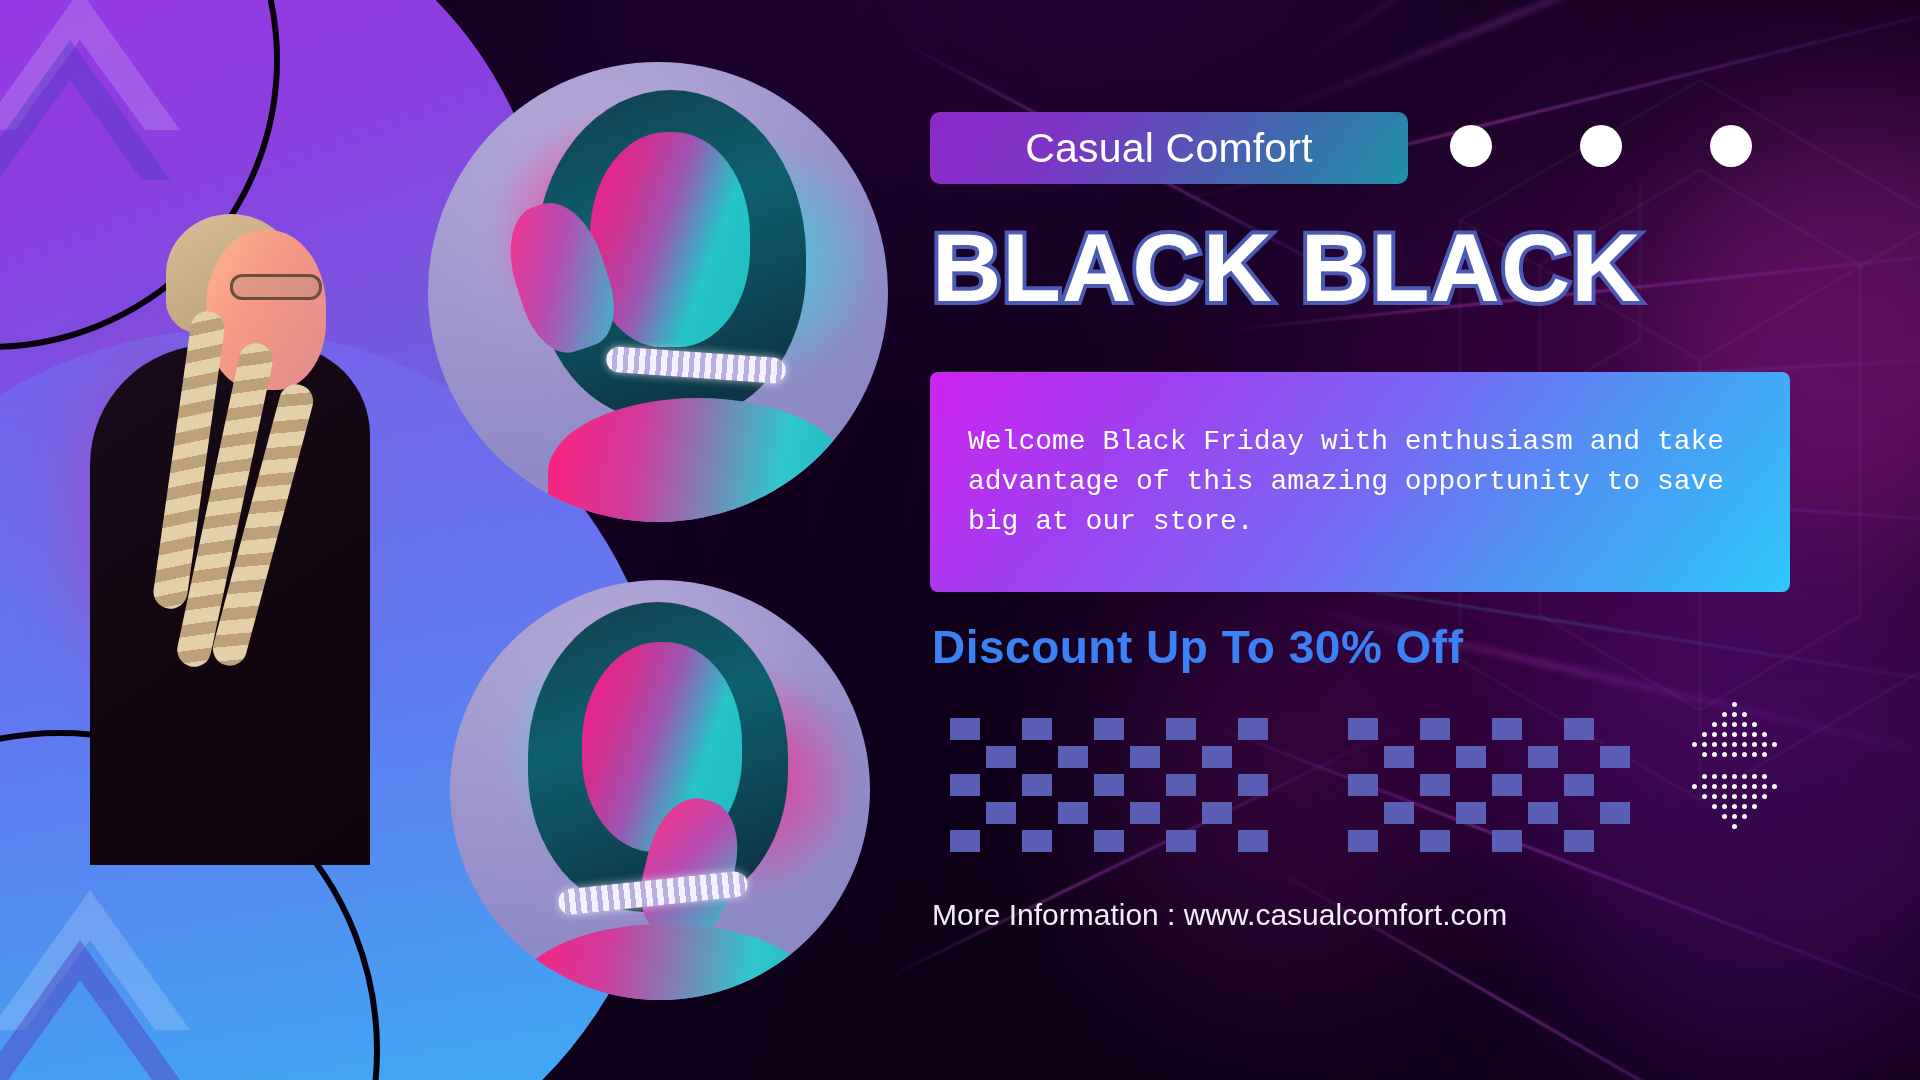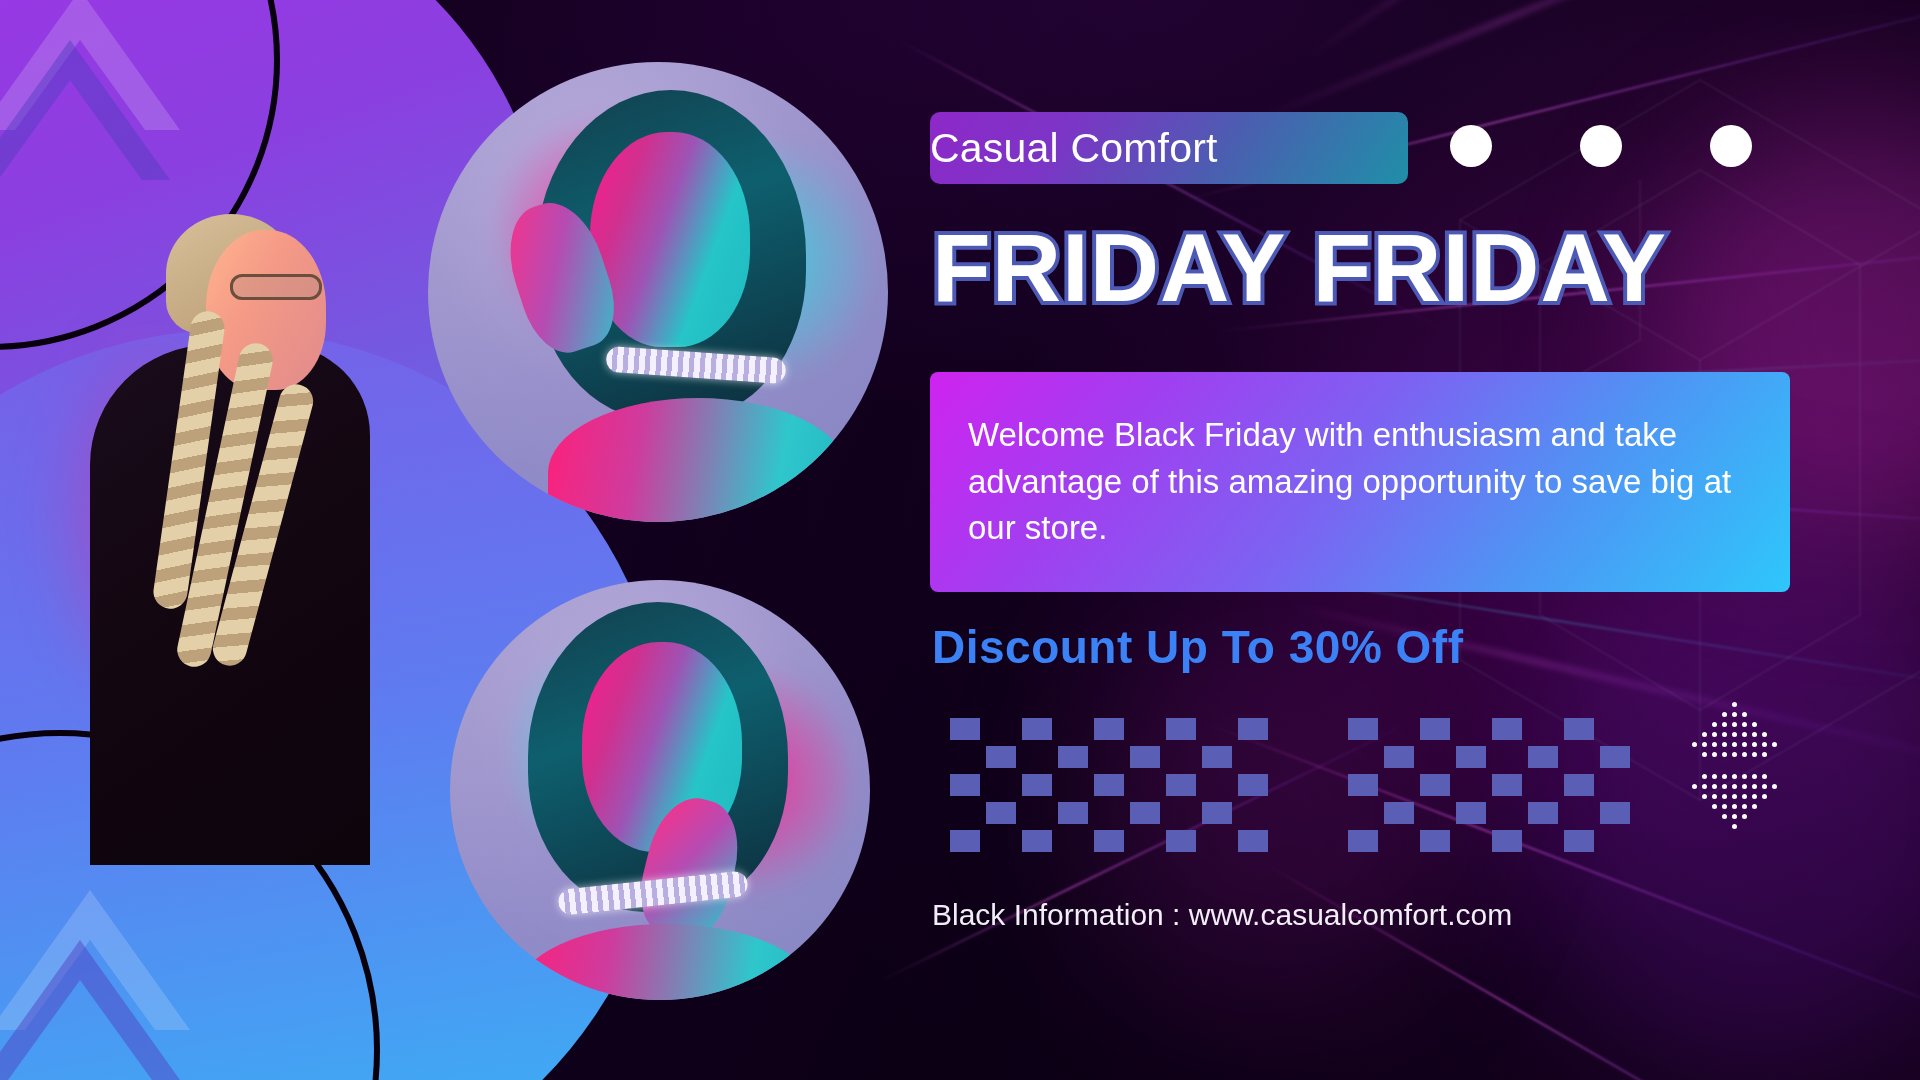--- a/index.html
+++ b/index.html
@@ -149,21 +149,21 @@
     filter:blur(24px);
   }
 
   
   .content{ position:absolute; left:930px; top:0; width:820px; height:1080px; }
 
   .brand-badge{
     position:absolute; left:0; top:112px; width:478px; height:72px;
     border-radius:10px;
     background:linear-gradient(125deg,#8e28c9 0%,#7c35c6 28%,#4a5fb0 62%,#1f8fa8 100%);
-    display:flex; align-items:center; 
+    display:flex; align-items:center; justify-content:center;
   }
   .brand-badge span{
     color:#fff; font-size:41px; font-weight:400; letter-spacing:.2px;
     white-space:nowrap;
   }
 
   .dots{
     position:absolute; left:520px; top:125px;
     display:flex; gap:88px; align-items:center;
   }
@@ -179,22 +179,22 @@
     line-height:1;
   }
 
   .desc-box{
     position:absolute; left:0; top:372px; width:860px; height:220px;
     border-radius:8px;
     background:linear-gradient(128deg,#cf23f0 0%,#a33df0 22%,#7b64f2 48%,#4e95f4 72%,#2ec7fb 100%);
     display:flex; align-items:center;
   }
   .desc-box p{
-    color:#fff; font-size:33px; line-height:1.42; font-weight:400;
-    padding-left:38px; padding-right:16px;
+    color:#fff; font-size:28px; line-height:1.42; font-weight:400;
+    padding-left:38px; padding-right:16px;font-family:Liberation Mono, monospace;
   }
 
   .discount{
     position:absolute; left:2px; top:620px;
     color:#3b82f6; font-size:46px; font-weight:700; letter-spacing:.5px;
     white-space:nowrap;
   }
 
   
   .checks{ position:absolute; left:20px; top:718px; display:flex; gap:44px; }
@@ -317,21 +317,21 @@
     <div class="brand-badge">
       <span>Casual Comfort</span>
     </div>
 
     <div class="dots">
       <div class="dot"></div>
       <div class="dot"></div>
       <div class="dot"></div>
     </div>
 
-    <div class="headline">FRIDAY FRIDAY</div>
+    <div class="headline">BLACK BLACK</div>
 
     <div class="desc-box">
       <p>Welcome Black Friday with enthusiasm and take advantage of this amazing opportunity to save big at our store.</p>
     </div>
 
     <div class="discount">Discount Up To 30% Off</div>
 
     <div class="checks">
       <div class="check-grid">
         <div class="chk"></div>
@@ -537,16 +537,16 @@
           <div class="dd off"></div>
           <div class="dd off"></div>
           <div class="dd"></div>
           <div class="dd off"></div>
           <div class="dd off"></div>
           <div class="dd off"></div>
           <div class="dd off"></div>
       </div>
     </div>
 
-    <div class="more-info">Black Information : www.casualcomfort.com</div>
+    <div class="more-info">More Information : www.casualcomfort.com</div>
 
   </div>
 </div>
 
 </body></html>

